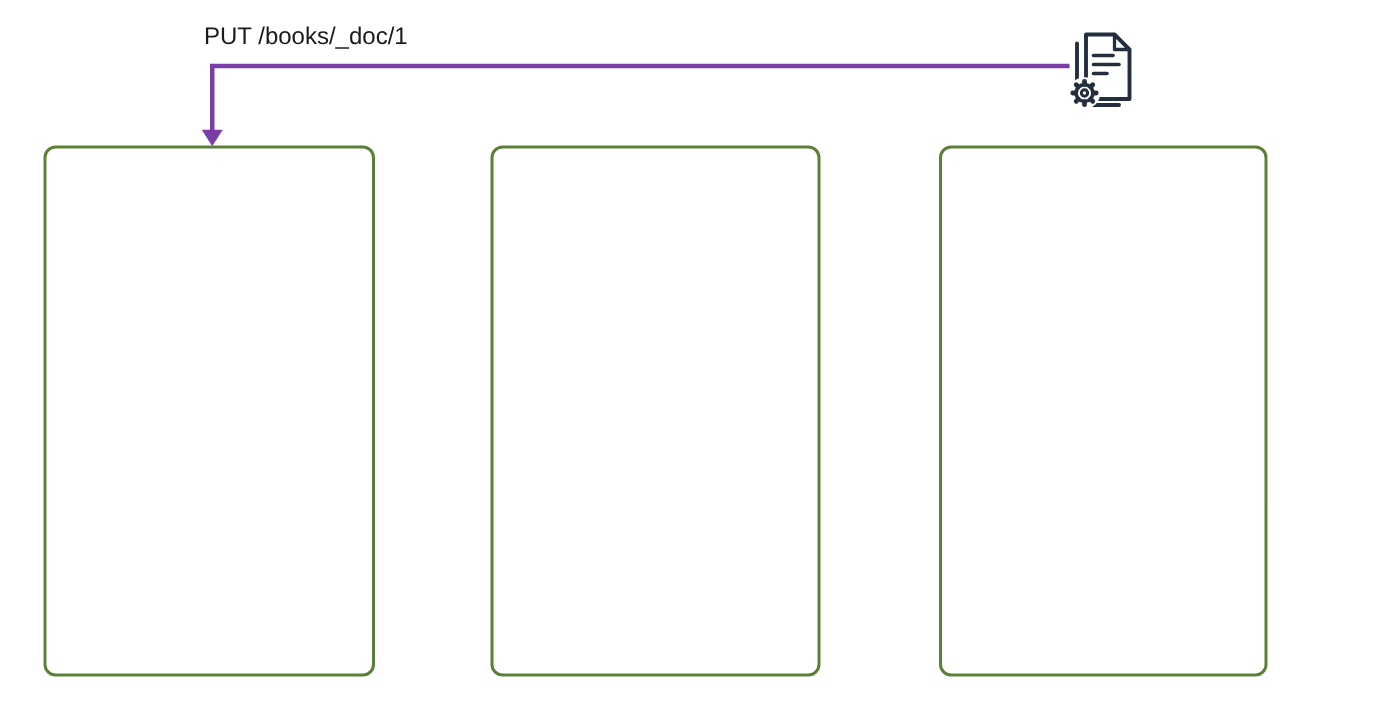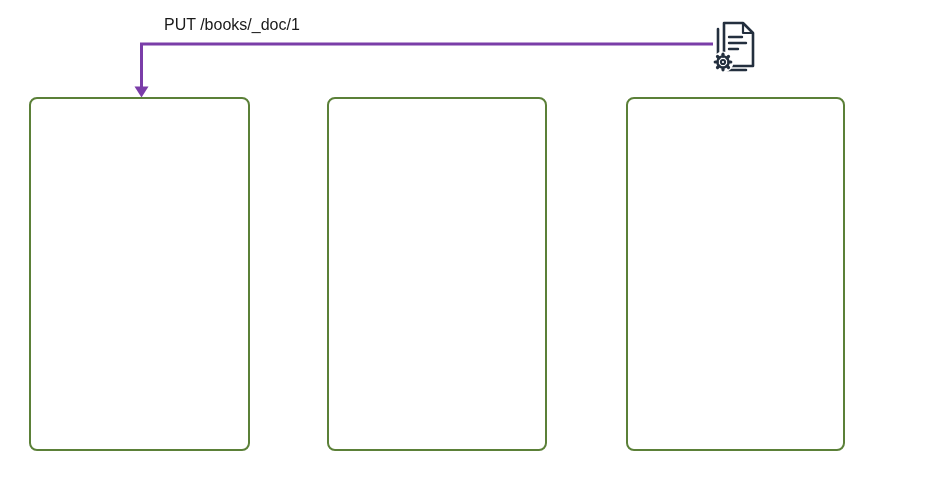--- a/index.html
+++ b/index.html
@@ -16,21 +16,21 @@
   }
   .canvas{
     position:relative;
     width:932px;
     height:477px;
     background:var(--color-background);
     overflow:hidden;
   }
   .request-label{
     position:absolute;
-    left:164px;
+    left:136px;
     top:15px;
     font-size:16px;
     line-height:20px;
     color:var(--color-text);
     white-space:nowrap;
     text-align:center;
   }
   .arrow-layer{
     position:absolute;
     left:0;

